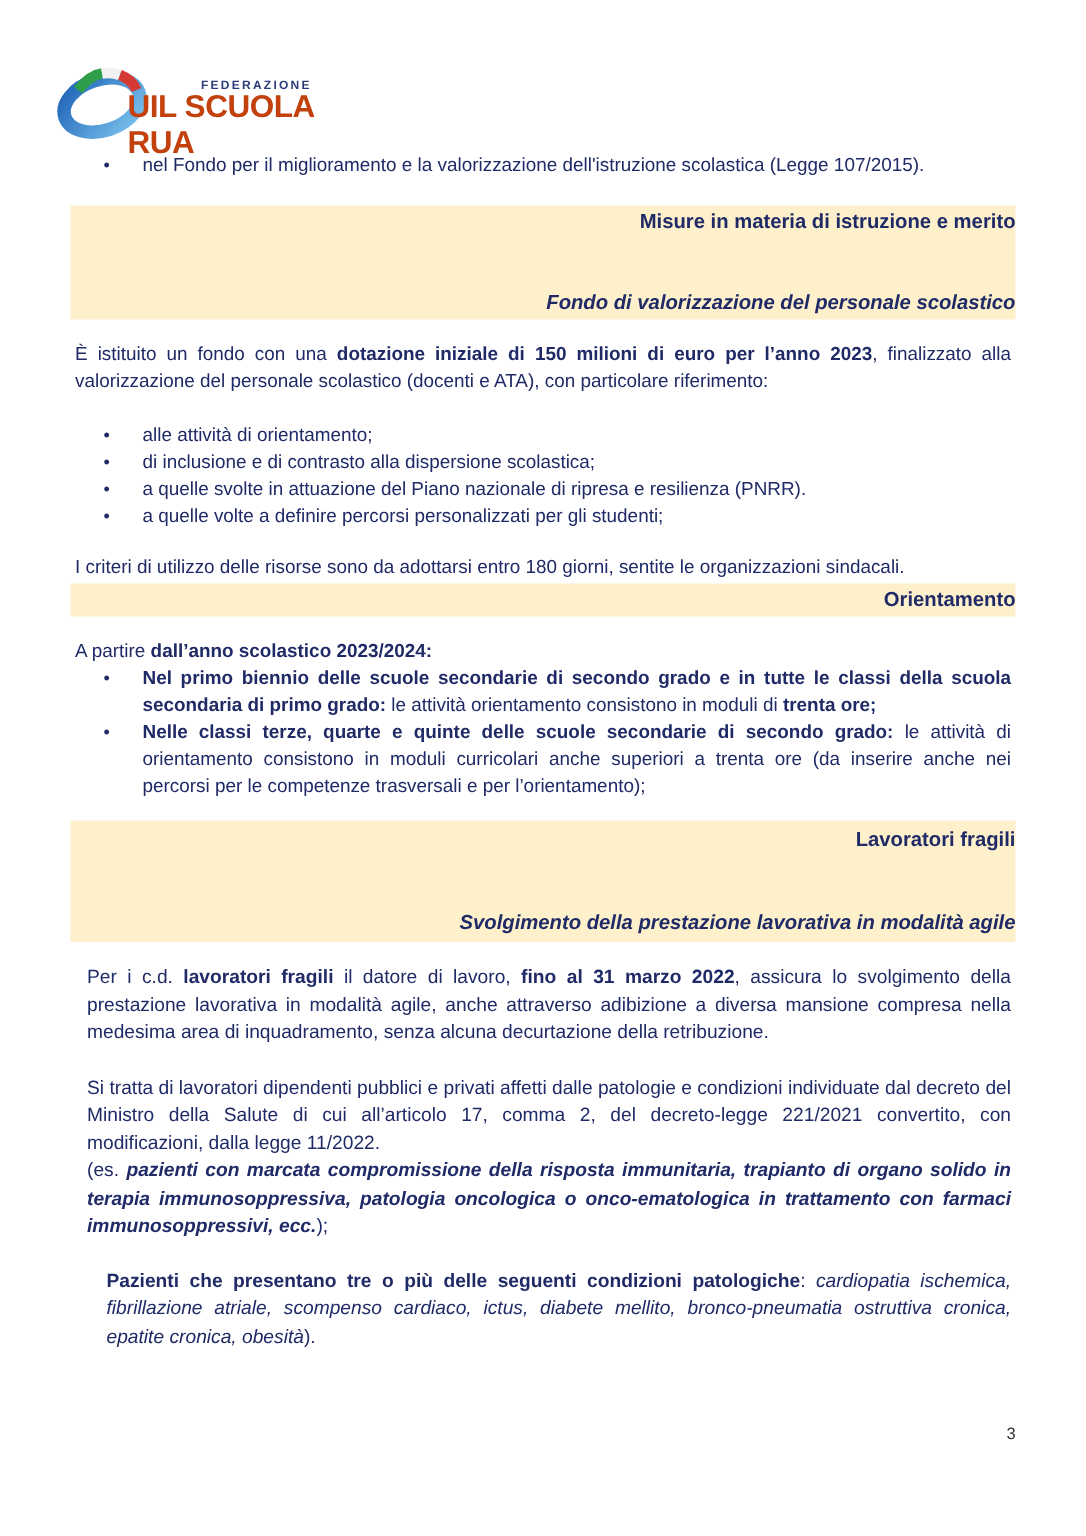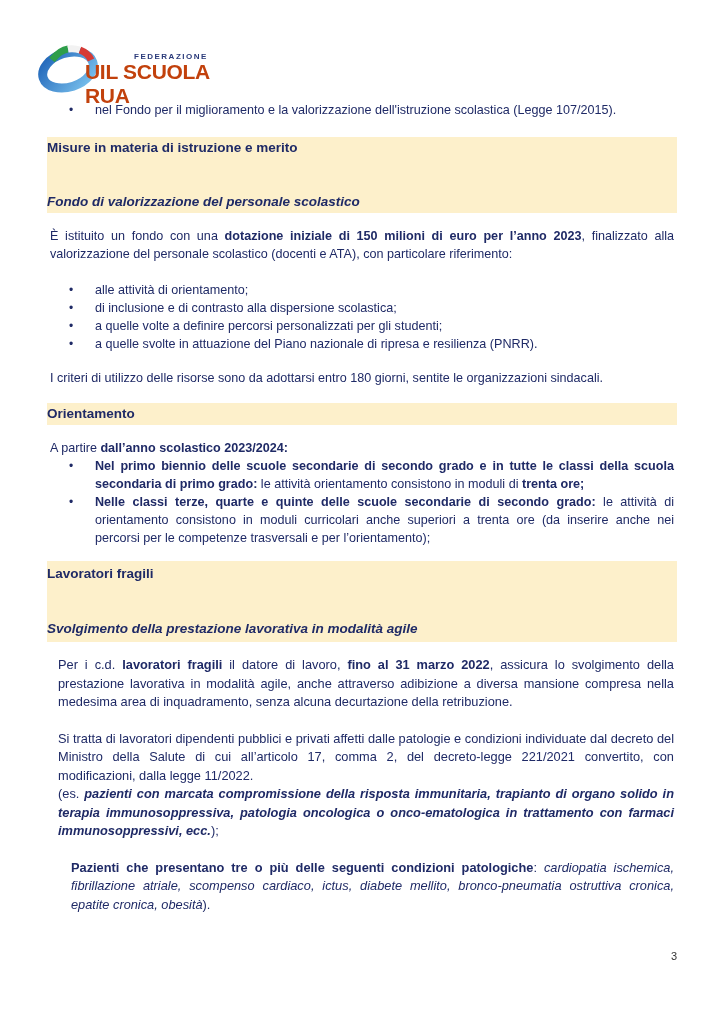--- a/index.html
+++ b/index.html
@@ -14,21 +14,21 @@
     .logo .name { position: absolute; left: 47px; top: 20px; font-size: 21px; font-weight: bold; letter-spacing: -0.3px; color: #c2410c; }
 
     .content { position: absolute; left: 50px; top: 100px; width: 624px; }
     .text { font-size: 12.6px; line-height: 18px; text-align: justify; }
     ul.bullets { list-style: none; margin: 0; padding: 0; }
     ul.bullets li { position: relative; padding-left: 45px; font-size: 12.6px; line-height: 18px; text-align: justify; }
     ul.bullets li::before { content: "•"; position: absolute; left: 19px; top: 0; font-size: 12px; }
     ul.bullets.tight li { padding-left: 45px; }
 
     .banner {
-      background: #fdf0cb; text-align: left; font-size: 13.5px; line-height: 18px;
+      background: #fdf0cb; text-align: right; font-size: 13.5px; line-height: 18px;
       padding: 2px 0; margin-left: -3px; margin-right: -3px;
     }
     .banner .t1 { font-weight: bold; }
     .banner .t2 { font-weight: bold; font-style: italic; margin-top: 36px; }
 
     b { font-weight: bold; }
     i { font-style: italic; }
     .bi { font-weight: bold; font-style: italic; }
 
     .sec-fragile .text { padding-left: 8px; font-size: 12.8px; line-height: 18.5px; }
@@ -66,27 +66,27 @@
     <div class="t2">Fondo di valorizzazione del personale scolastico</div>
   </div>
 
   <p class="text" style="margin:14px 0 0 0;">
     <span>È  istituito un fondo con una </span><b>dotazione iniziale di 150 milioni di euro per l’anno 2023</b><span>, finalizzato alla valorizzazione del personale scolastico (docenti e ATA), con particolare riferimento:</span>
   </p>
 
   <ul class="bullets" style="margin-top:18px;">
     <li>alle attività di orientamento;</li>
     <li>di inclusione e di contrasto alla dispersione scolastica;</li>
+    <li>a quelle svolte in attuazione del Piano nazionale di ripresa e resilienza (PNRR).</li>
     <li>a quelle volte a definire percorsi personalizzati per gli studenti;</li>
-    <li>a quelle svolte in attuazione del Piano nazionale di ripresa e resilienza (PNRR).</li>
   </ul>
 
   <p class="text" style="margin:16px 0 0 0;">I criteri di utilizzo delle risorse sono da adottarsi entro 180 giorni, sentite le organizzazioni sindacali.</p>
 
-  <div class="banner" style="margin-top:16px;">
+  <div class="banner" style="margin-top:2px;">
     <div class="t1">Orientamento</div>
   </div>
 
   <p class="text" style="margin:14px 0 0 0;">
     <span>A partire </span><b>dall’anno scolastico 2023/2024:</b>
   </p>
 
   <ul class="bullets tight">
     <li>
       <b>Nel primo biennio delle scuole secondarie di secondo grado e in tutte le classi della scuola secondaria di primo grado:</b><span> le attività orientamento consistono in moduli di </span><b>trenta ore;</b>

